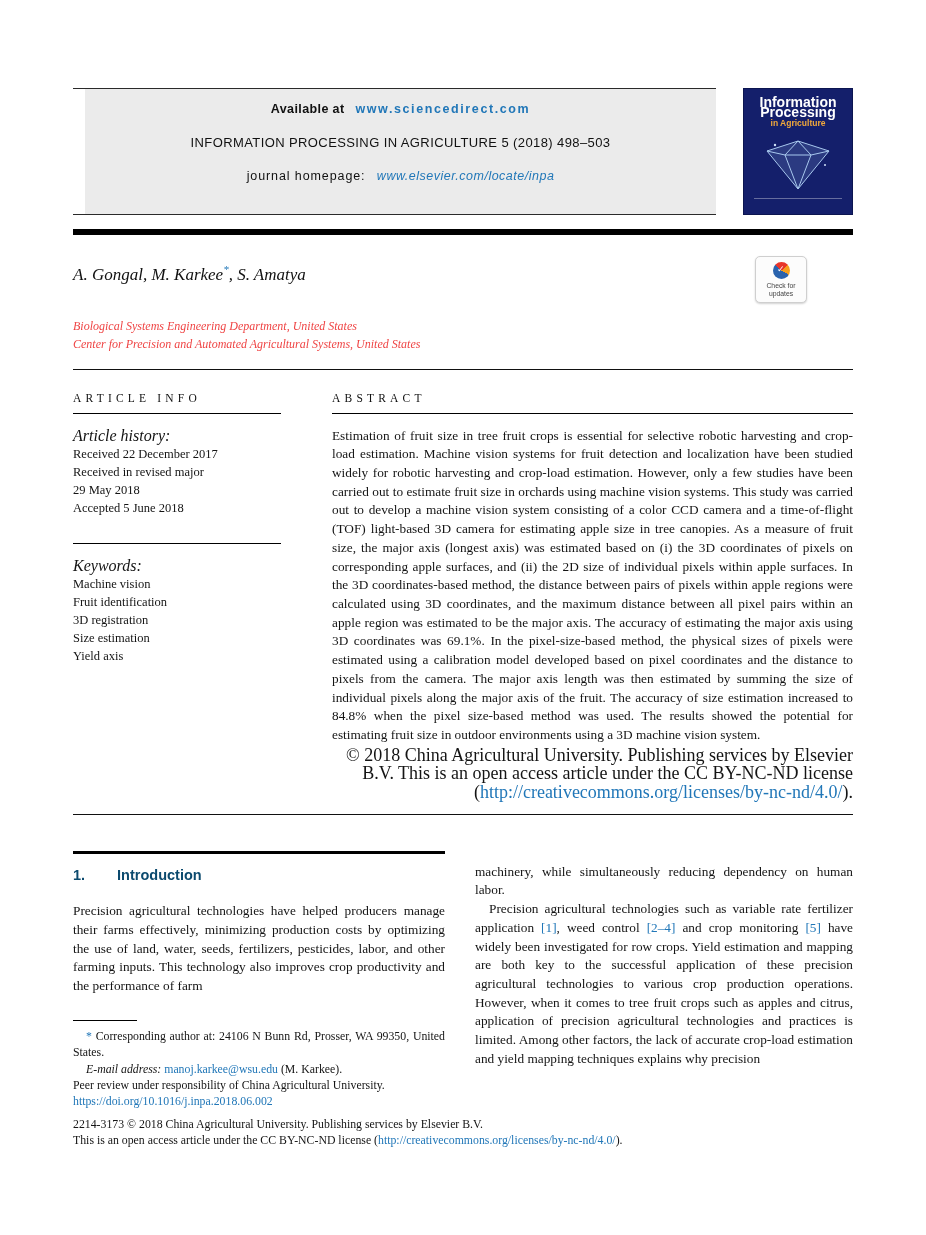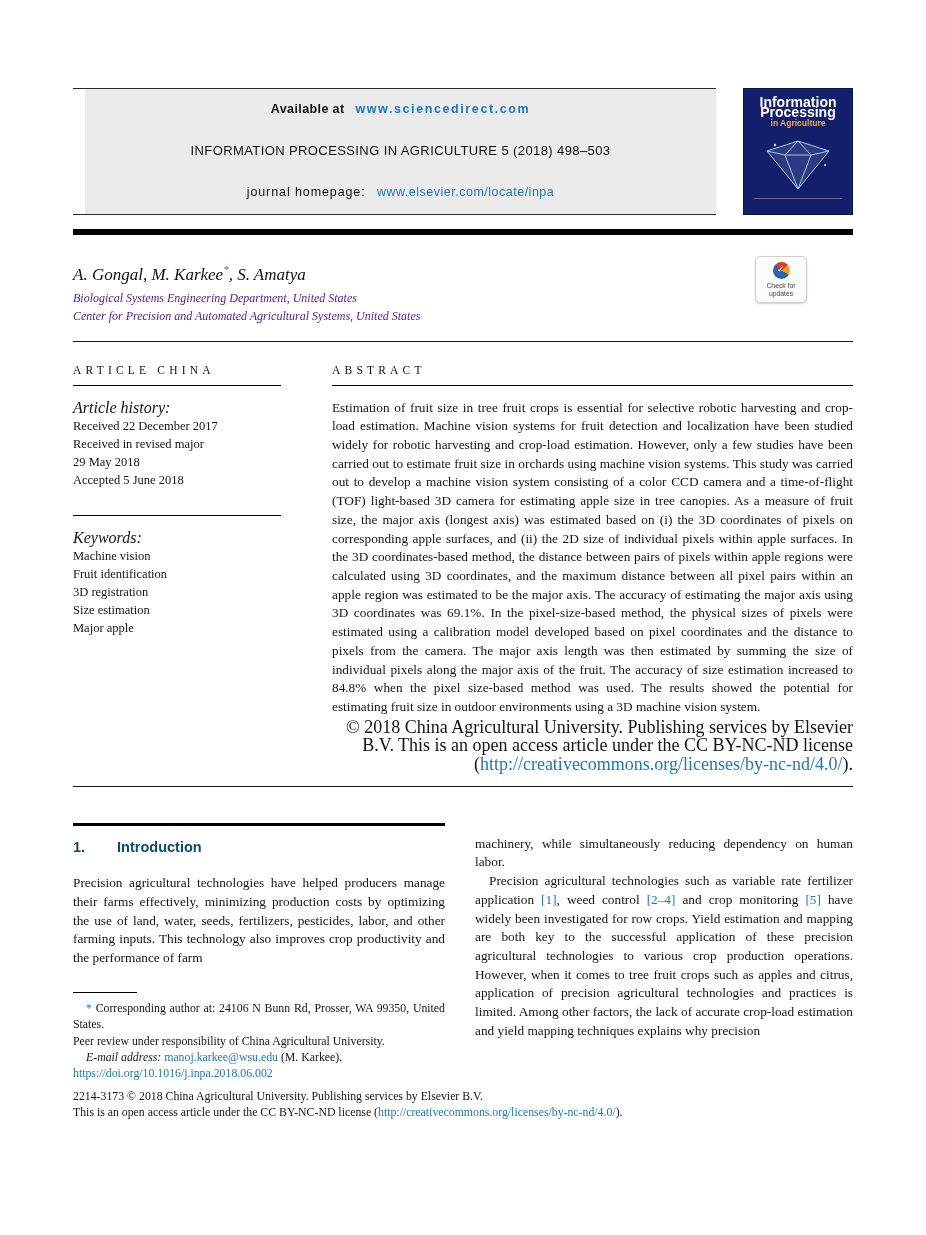--- a/index.html
+++ b/index.html
@@ -13,27 +13,27 @@
   .link { color:var(--link); text-decoration:none; cursor:pointer; }
 
   
   .journal-header { display:flex; margin-top:88px; height:127px; }
   .header-main { flex:1; display:flex; border-top:1.5px solid #2a2a2a; border-bottom:1.5px solid #2a2a2a; }
   .univ-logo { width:128px; display:flex; align-items:center; justify-content:flex-start; padding:4px 0; background:#fff; }
   .header-gray {
     flex:1; margin-left:12px; background:#ebebeb; text-align:center;
     font-family:"Liberation Sans", sans-serif;
     display:flex; flex-direction:column; justify-content:space-between;
-    padding:13px 8px 15px;
+    padding:13px 8px 31px;
   }
   .avail-line { font-size:12.5px; font-weight:bold; letter-spacing:.4px; color:#111; }
   .avail-line .link { letter-spacing:1.6px; margin-left:7px; font-weight:bold; }
   .journal-line { font-size:13px; letter-spacing:.4px; color:#111; }
   .homepage-line { font-size:12.5px; letter-spacing:.9px; color:#111; }
-  .homepage-line .link { margin-left:7px; letter-spacing:.5px; }
+  .homepage-line .link { margin-left:7px; letter-spacing:.5px;font-style:italic; }
 
   .cover {
     width:110px; height:127px; margin-left:27px; position:relative;
     background:var(--cover-bg); border:1px solid #0c1550;
     display:flex; flex-direction:column; align-items:center; padding-top:8px;
   }
   .cover-t1 { color:#fff;    font-family:"Liberation Sans",sans-serif; font-size:14px;  font-weight:bold; text-align:center; line-height:10px; }
   .cover-t2 { color:#f2a93b; font-family:"Liberation Sans",sans-serif; font-size:8.5px; font-weight:bold; text-align:center; line-height:10px; margin-top:1px; }
   .cover-gem { margin-top:9px; }
   .cover-foot { position:absolute; bottom:5px; left:10px; right:10px; height:11px; border-top:1px solid rgba(255,255,255,.35); }
@@ -53,21 +53,21 @@
   }
   .crossmark-icon {
     width:17px; height:17px; border-radius:50%; position:relative;
     background:conic-gradient(from -50deg,#e8352a 0 100deg,#f59e1d 100deg 170deg,#2a63ad 170deg 360deg);
   }
   .crossmark-icon::after { content:"✓"; position:absolute; left:4.5px; top:2px; font-size:9px; color:#fff; font-family:"DejaVu Sans",sans-serif; }
   .check-label { font-family:"Liberation Sans",sans-serif; font-size:6.8px; color:#444; text-align:center; margin-top:3px; line-height:8px; width:44px; }
 
   .authors { margin-top:28px; font-style:italic; font-size:17px; color:#111; }
   .authors sup { font-size:11px; }
-  .affiliations { margin-top:4px; font-style:italic; font-size:12px; line-height:18px; color:#4c1d95; }
+  .affiliations { margin-top:32px; font-style:italic; font-size:12px; line-height:18px; color:#ef4444; }
   .thin-rule { border-top:1.2px solid #111; margin-top:16px; }
 
   
   .meta-grid { display:flex; margin-top:22px; }
   .info-col { width:208px; flex:0 0 auto; }
   .abs-col { flex:1; margin-left:51px; }
   .col-heading { font-size:11.5px; letter-spacing:4.2px; color:#111; }
   .col-rule { border-top:1.3px solid #000; margin-top:9px; }
   .info-label { font-style:italic; font-size:16px; margin-top:13px; line-height:18px; }
   .info-item { font-size:12.5px; line-height:18px; }
@@ -146,34 +146,34 @@
   <div class="affiliations">
     <div>Biological Systems Engineering Department, United States</div>
     <div>Center for Precision and Automated Agricultural Systems, United States</div>
   </div>
 
   <div class="thin-rule"></div>
 
   <div class="meta-grid">
 
     <div class="info-col">
-      <div class="col-heading">ARTICLE CHINA</div>
+      <div class="col-heading">ARTICLE INFO</div>
       <div class="col-rule"></div>
       <p class="info-label">Article history:</p>
       <p class="info-item">Received 22 December 2017</p>
       <p class="info-item">Received in revised major</p>
       <p class="info-item">29 May 2018</p>
       <p class="info-item">Accepted 5 June 2018</p>
       <div class="col-rule info-sep"></div>
       <p class="info-label">Keywords:</p>
       <p class="info-item">Machine vision</p>
       <p class="info-item">Fruit identification</p>
       <p class="info-item">3D registration</p>
       <p class="info-item">Size estimation</p>
-      <p class="info-item">Major apple</p>
+      <p class="info-item">Yield axis</p>
     </div>
 
     <div class="abs-col">
       <div class="col-heading">ABSTRACT</div>
       <div class="col-rule"></div>
       <p class="abs-text">Estimation of fruit size in tree fruit crops is essential for selective robotic harvesting and crop-load estimation. Machine vision systems for fruit detection and localization have been studied widely for robotic harvesting and crop-load estimation. However, only a few studies have been carried out to estimate fruit size in orchards using machine vision systems. This study was carried out to develop a machine vision system consisting of a color CCD camera and a time-of-flight (TOF) light-based 3D camera for estimating apple size in tree canopies. As a measure of fruit size, the major axis (longest axis) was estimated based on (i) the 3D coordinates of pixels on corresponding apple surfaces, and (ii) the 2D size of individual pixels within apple surfaces. In the 3D coordinates-based method, the distance between pairs of pixels within apple regions were calculated using 3D coordinates, and the maximum distance between all pixel pairs within an apple region was estimated to be the major axis. The accuracy of estimating the major axis using 3D coordinates was 69.1%. In the pixel-size-based method, the physical sizes of pixels were estimated using a calibration model developed based on pixel coordinates and the distance to pixels from the camera. The major axis length was then estimated by summing the size of individual pixels along the major axis of the fruit. The accuracy of size estimation increased to 84.8% when the pixel size-based method was used. The results showed the potential for estimating fruit size in outdoor environments using a 3D machine vision system.</p>
       <p class="abs-copy"><span>© 2018 China Agricultural University. Publishing services by Elsevier B.V. This is an open access article under the CC BY-NC-ND license (</span><a class="link">http://creativecommons.org/licenses/by-nc-nd/4.0/</a><span>).</span></p>
     </div>
   </div>
 
@@ -182,22 +182,22 @@
   <div class="body-cols">
 
     <div class="col-left">
       <div class="sec-rule"></div>
       <h2 class="sec-heading"><span class="sec-num">1.</span><span>Introduction</span></h2>
       <p class="body-text">Precision agricultural technologies have helped producers manage their farms effectively, minimizing production costs by optimizing the use of land, water, seeds, fertilizers, pesticides, labor, and other farming inputs. This technology also improves crop productivity and the performance of farm</p>
 
       <div class="footnote">
         <div class="fn-rule"></div>
         <p class="fn-text fn-indent"><a class="link">*</a><span> Corresponding author at: 24106 N Bunn Rd, Prosser, WA 99350, United States.</span></p>
+        <p class="fn-text fn-indent"><span class="italic">E-mail address: </span><a class="link">manoj.karkee@wsu.edu</a><span> (M. Karkee).</span></p>
         <p class="fn-text">Peer review under responsibility of China Agricultural University.</p>
-        <p class="fn-text fn-indent"><span class="italic">E-mail address: </span><a class="link">manoj.karkee@wsu.edu</a><span> (M. Karkee).</span></p>
         <p class="fn-text"><a class="link">https://doi.org/10.1016/j.inpa.2018.06.002</a></p>
       </div>
     </div>
 
     <div class="col-right">
       <p class="body-text">machinery, while simultaneously reducing dependency on human labor.</p>
       <p class="body-text indent"><span>Precision agricultural technologies such as variable rate fertilizer application </span><a class="link">[1]</a><span>, weed control </span><a class="link">[2–4]</a><span> and crop monitoring </span><a class="link">[5]</a><span> have widely been investigated for row crops. Yield estimation and mapping are both key to the successful application of these precision agricultural technologies to various crop production operations. However, when it comes to tree fruit crops such as apples and citrus, application of precision agricultural technologies and practices is limited. Among other factors, the lack of accurate crop-load estimation and yield mapping techniques explains why precision</span></p>
     </div>
   </div>
 

